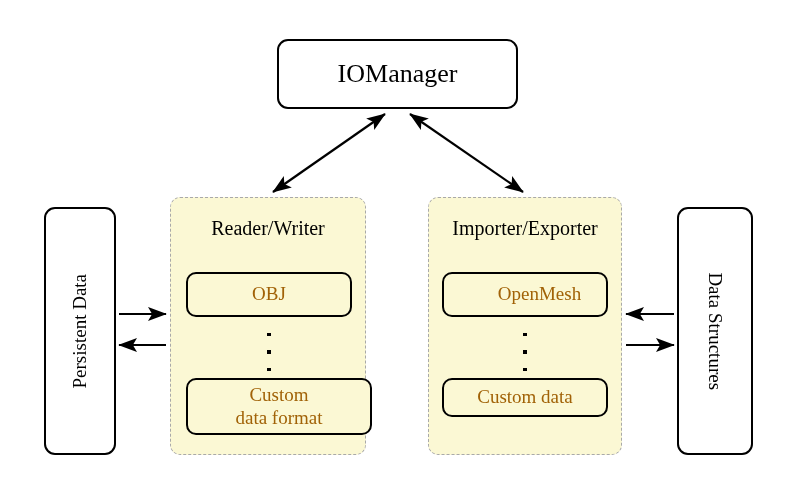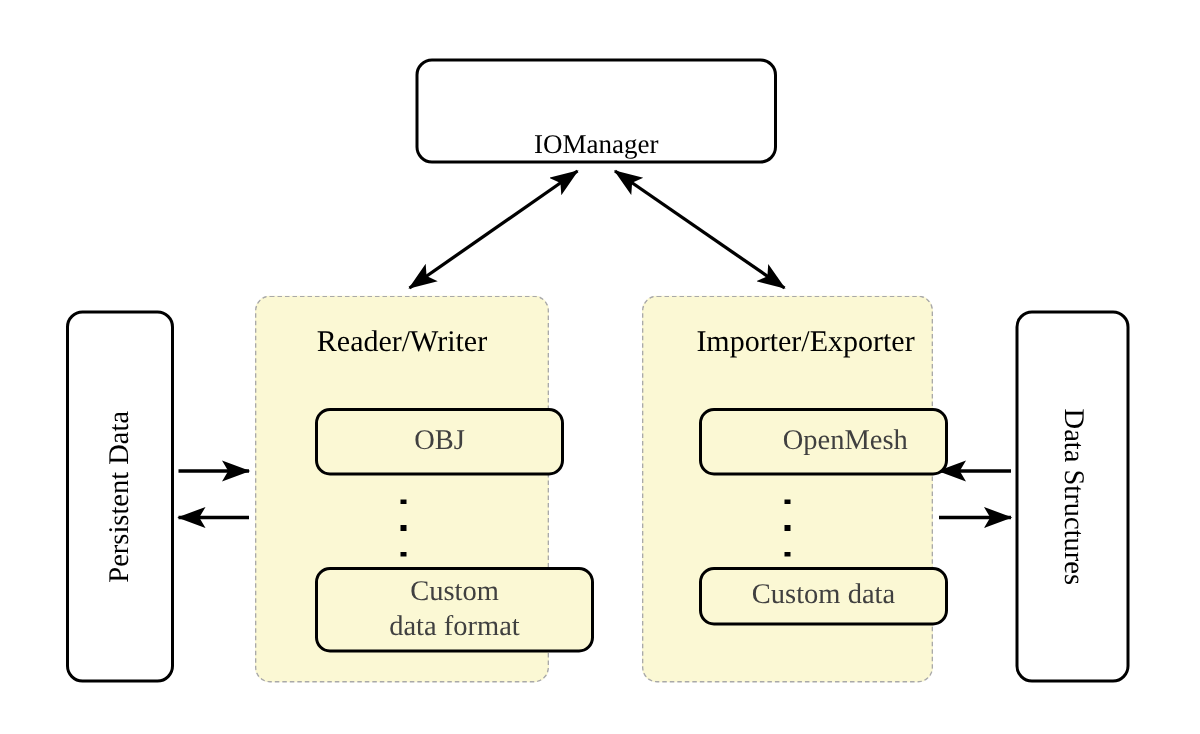--- a/index.html
+++ b/index.html
@@ -30,22 +30,21 @@
 
   
   .manager-box {
     left: 277px;
     top: 39px;
     width: 241px;
     height: 70px;
     background: #ffffff;
     border: 2.6px solid #000000;
     border-radius: 11px;
-    font-size: 18px;
-    align-items: flex-end;
+    font-size: 26px;
   }
 
   
   .side-box {
     background: #ffffff;
     border: 2.6px solid #000000;
     border-radius: 11px;
     font-size: 19px;
   }
   .side-box-left  { left: 44px;  top: 207px; width: 72px; height: 248px; }
@@ -81,23 +80,22 @@
     position: absolute;
     box-sizing: border-box;
     display: flex;
     align-items: center;
     justify-content: center;
     text-align: center;
     background: #fbf8d4;
     border: 2.6px solid #000000;
     border-radius: 10px;
     font-size: 19px;
-    color: #404040;
+    color: #a16207;
     line-height: 1.2;
-    margin-left: 24px;
   }
 
   .item-left-1  { left: 186px; top: 272px; width: 166px; height: 45px; }
   .item-left-2  { left: 186px; top: 378px; width: 186px; height: 57px; }
   .item-right-1 { left: 442px; top: 272px; width: 166px; height: 45px; padding-left: 29px; }
   .item-right-2 { left: 442px; top: 378px; width: 166px; height: 39px; }
 
   
   .vdots {
     position: absolute;
@@ -181,21 +179,21 @@
   </div>
 
   <div class="item-box item-left-2">
     <div>
       <div>Custom</div>
       <div>data format</div>
     </div>
   </div>
 
   <div class="panel panel-right"></div>
-  <div class="panel-title" style="left:440px; width:194px; top:217px;">Importer/Exporter</div>
+  <div class="panel-title" style="left:428px; width:194px; top:217px;">Importer/Exporter</div>
 
   <div class="item-box item-right-1">
     <span>OpenMesh</span>
   </div>
 
   <div class="vdots vdots-right">
     <span></span>
       <span></span>
       <span></span>
   </div>

